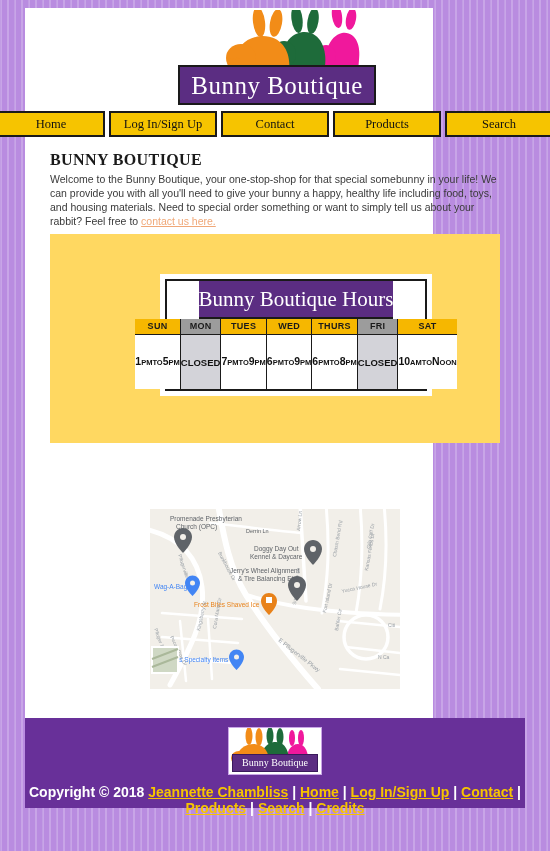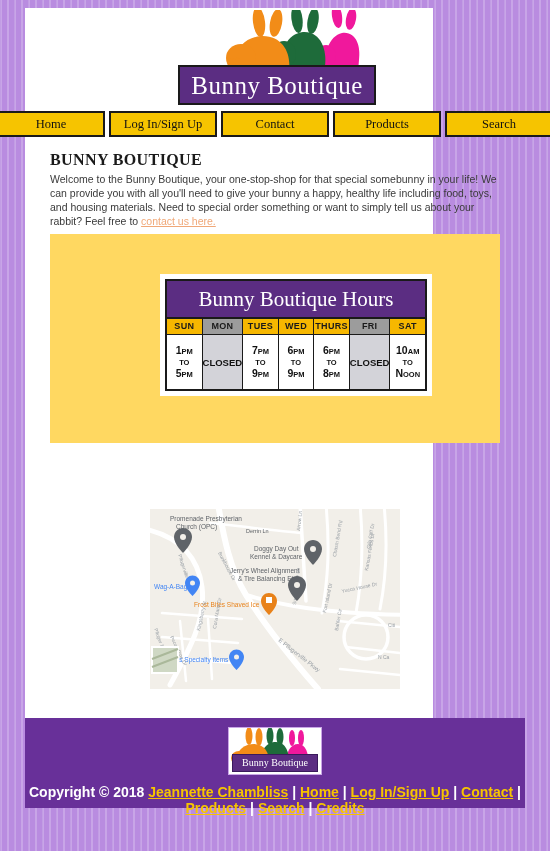--- a/index.html
+++ b/index.html
@@ -67,41 +67,41 @@
   .hoursband{
     position:absolute;left:25px;top:226px;width:450px;height:209px;
     background:#ffd861;
   }
   .hourscard{
     position:absolute;left:110px;top:40px;width:272px;height:122px;
     background:#ffffff;border:1px solid #fefefe;
     box-sizing:border-box;padding:4px;
   }
   .hoursinner{border:2px solid #1a1a1a;height:100%;box-sizing:border-box;
-               display:flex;flex-direction:column;}
+               display:flex;flex-direction:column;align-items:center;}
   .hourstitle{
     background:#5b2d82;color:#ffffff;text-align:center;
     font-family:"Liberation Serif", serif;font-size:21px;
     line-height:36px;height:36px;border-bottom:2px solid #1a1a1a;
     overflow:hidden;
   }
   .hoursgrid{display:flex;flex:1;}
   .hcol{
     flex:1;display:flex;flex-direction:column;
     border-right:1px solid #1a1a1a;box-sizing:border-box;
   }
   .hcol:last-child{border-right:none;}
   .hcol .dayhd{
     height:15px;line-height:15px;text-align:center;
     font-size:9px;font-weight:bold;letter-spacing:.3px;
     background:#f6b700;color:#1a1a1a;border-bottom:1px solid #1a1a1a;
   }
   .hcol.closed .dayhd{background:#9c9c9c;color:#1a1a1a;}
   .hcol .times{
-    flex:1;display:flex;flex-direction:column;
+    flex:1;display:flex;flex-direction:row;
     align-items:center;justify-content:center;background:#ffffff;
     font-size:10.5px;font-weight:bold;color:#111111;line-height:11px;
     text-align:center;
   }
   .hcol.closed .times{background:#d3d3d9;font-size:9.5px;}
   .times .sm{font-size:7.5px;}
 
   
   .location{position:absolute;left:25px;top:438px;width:452px;}
   .location .line{font-size:10px;color:#3a3a3a;line-height:14px;}

